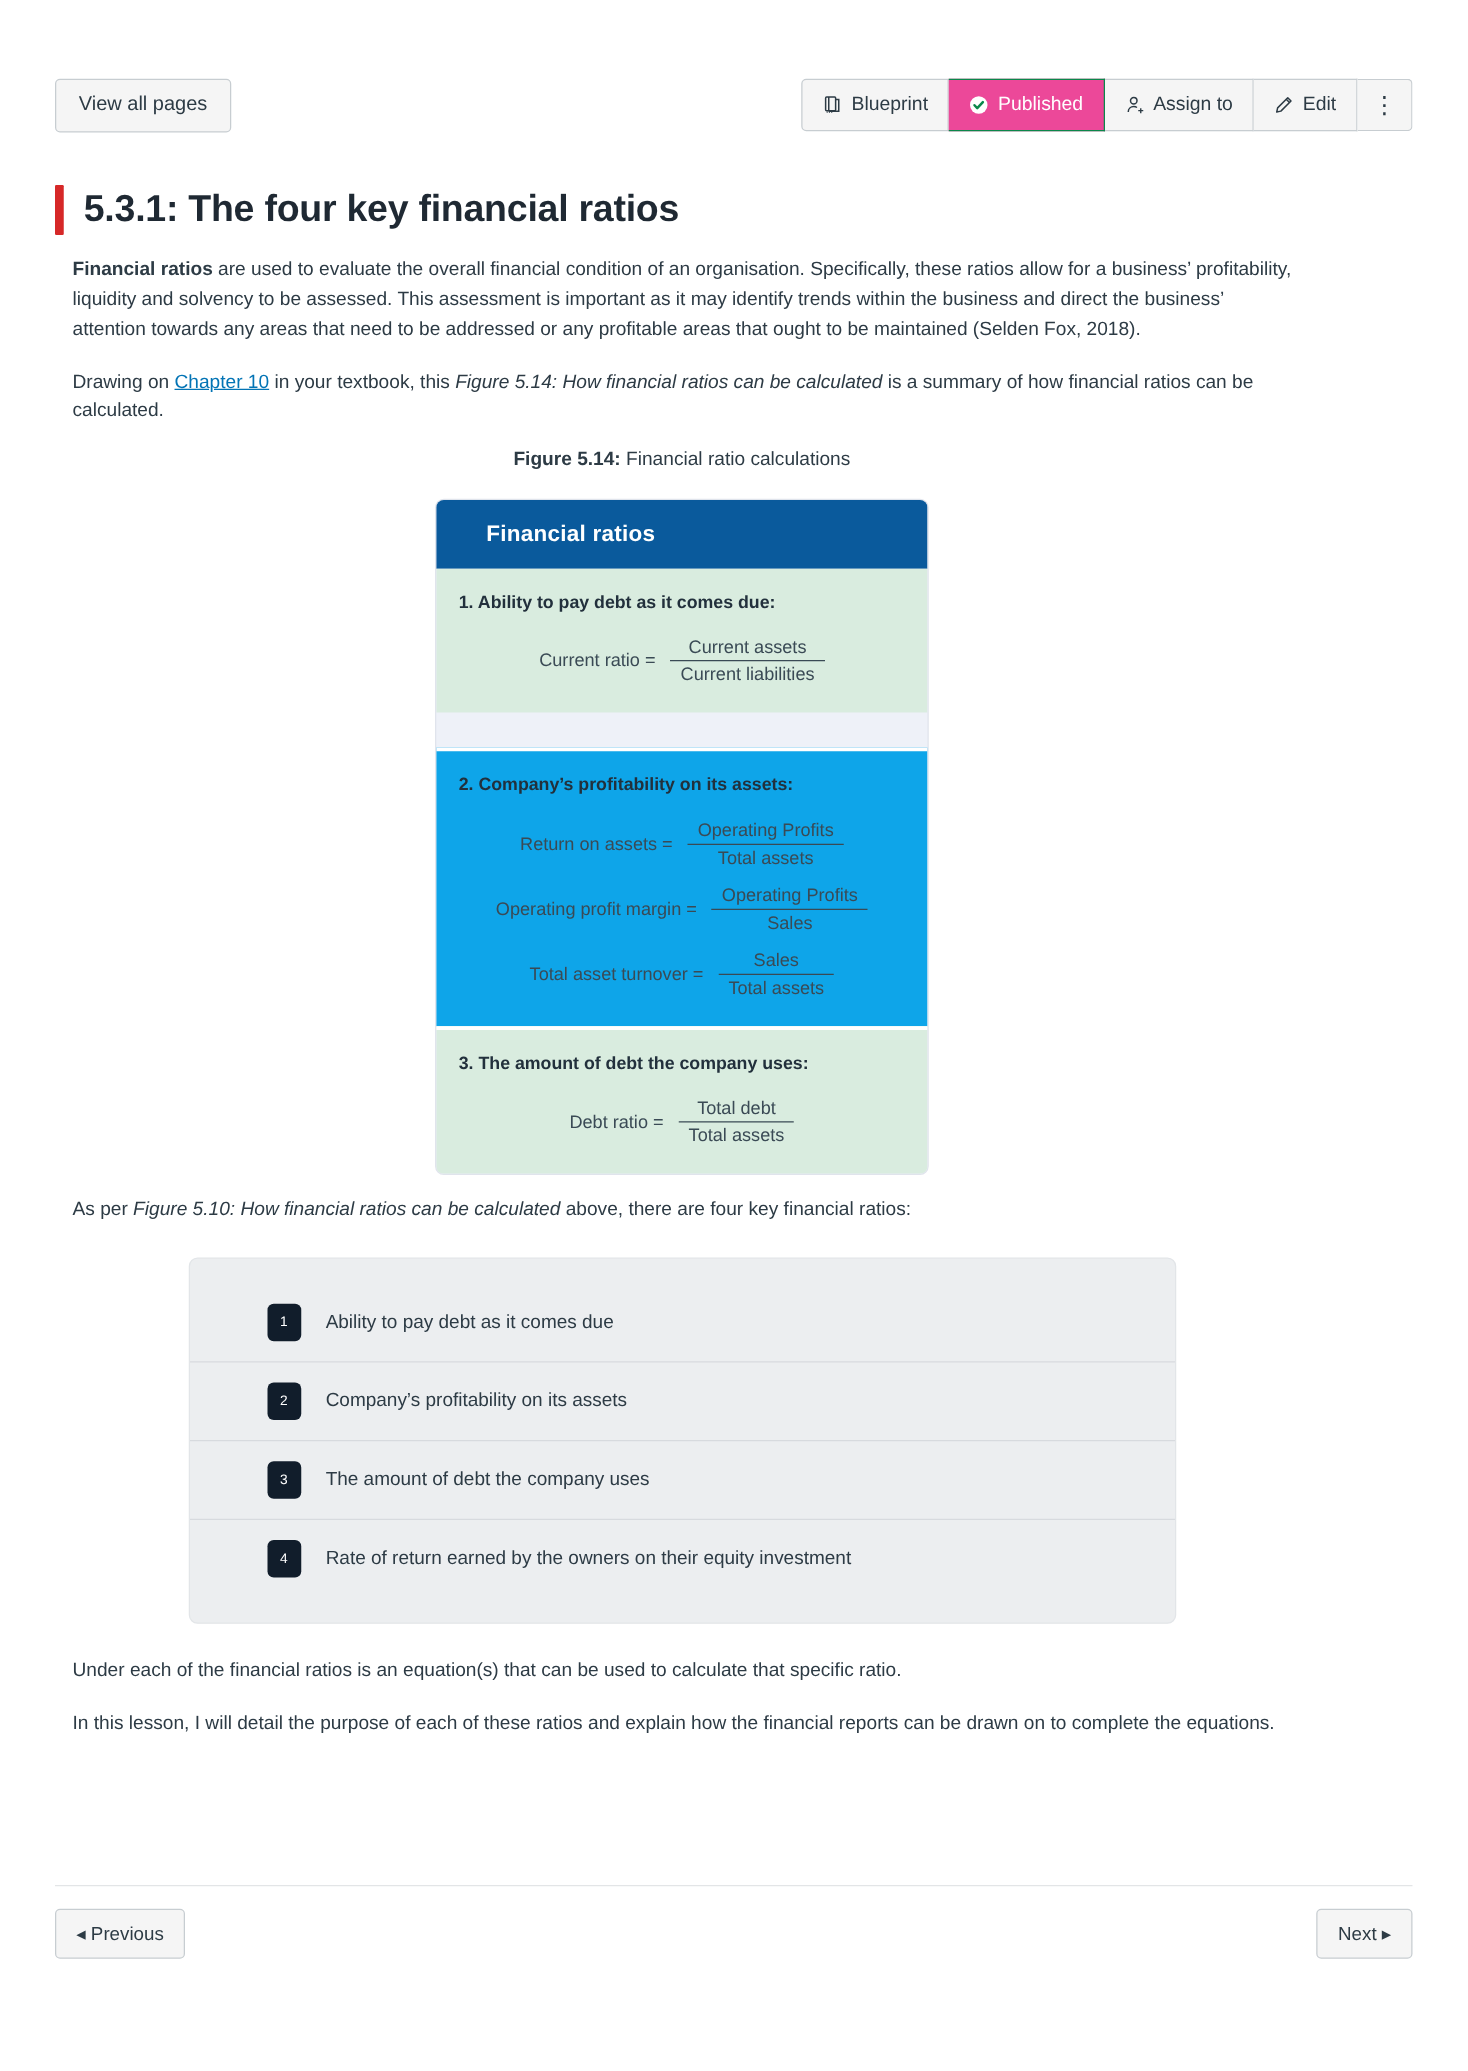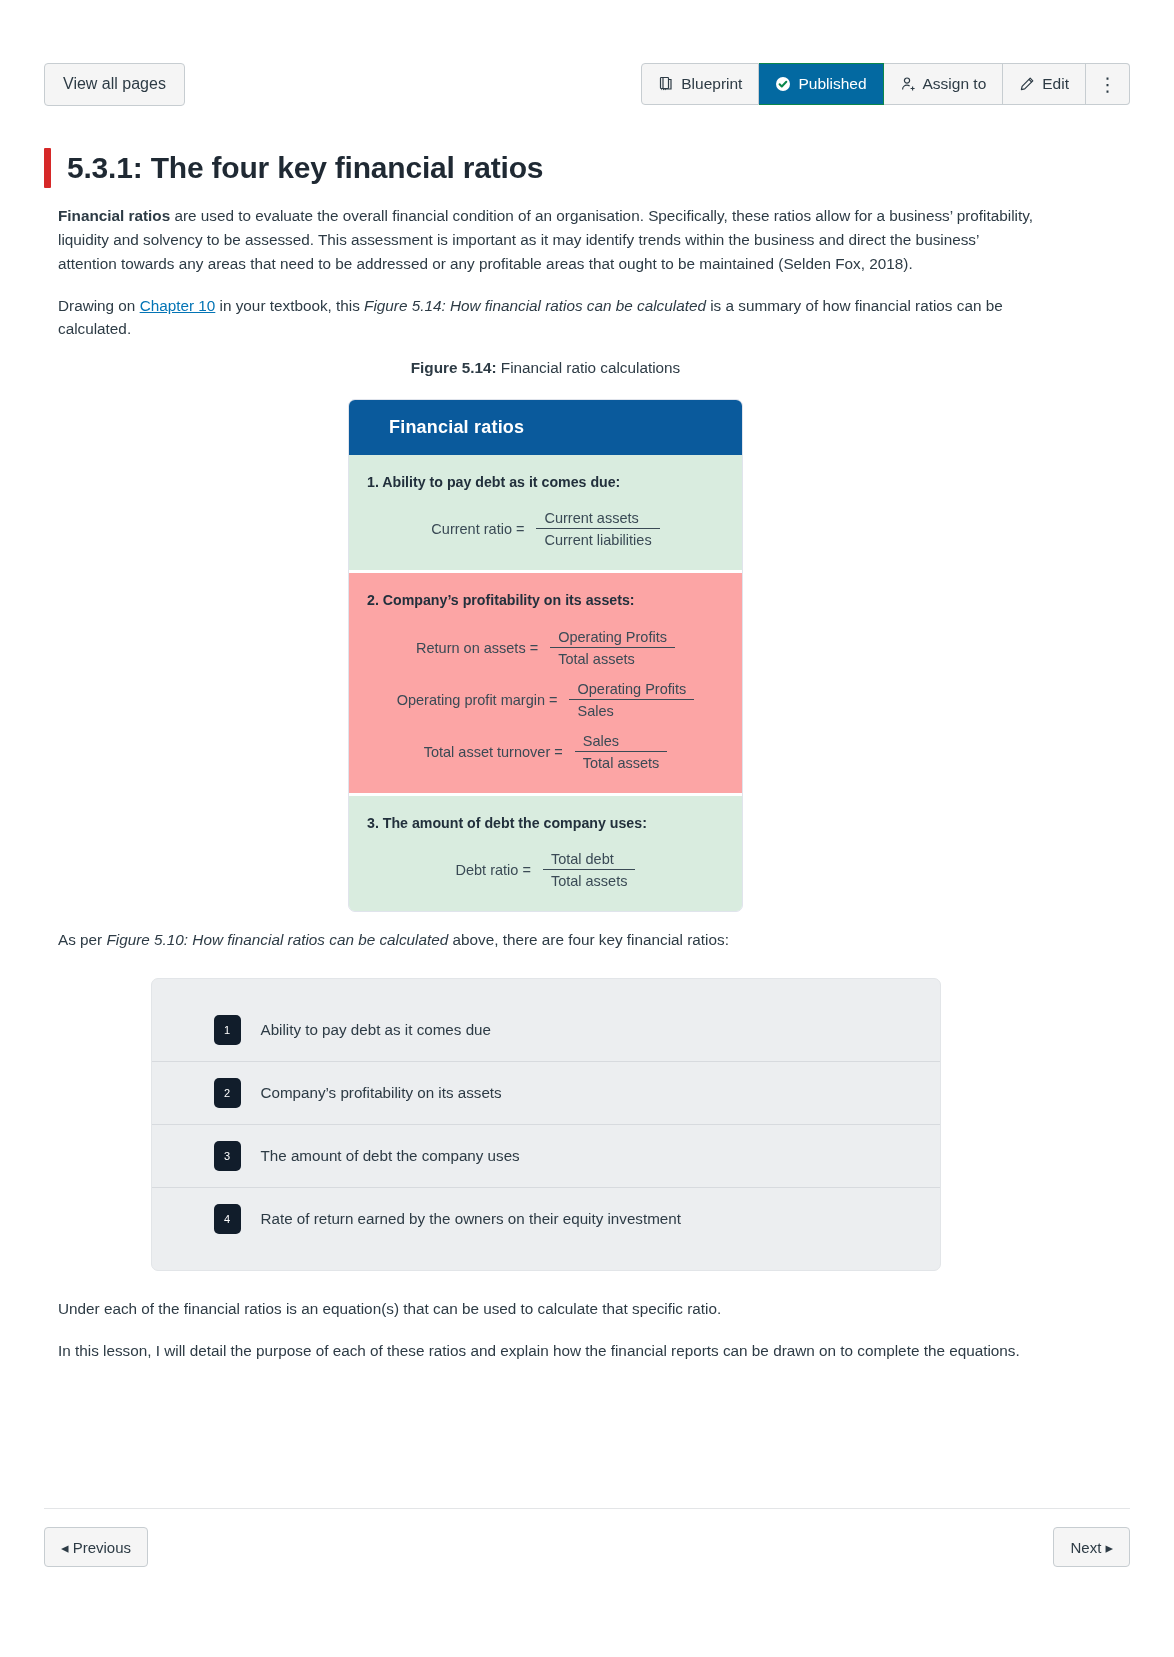--- a/index.html
+++ b/index.html
@@ -38,21 +38,21 @@
     line-height: 1;
     white-space: nowrap;
     cursor: pointer;
   }
   .btn-view-all { font-size: 16px; padding: 0 18px; height: 43px; }
   .btn-group { display: flex; align-items: center; }
   .btn-group .btn { border-radius: 0; border-left-width: 0; }
   .btn-group .btn:first-child { border-radius: 4px 0 0 4px; border-left-width: 1px; text-align: right; }
   .btn-group .btn:last-child { border-radius: 0 4px 4px 0; }
   .btn.published {
-    background: #0369a1;
+    background: #ec4899;
     border-color: #0b874b;
     color: #ffffff;
     font-weight: 400;
   }
   .btn.kebab { padding: 0 12px; font-size: 19px; letter-spacing: 0; }
   .ico { display: inline-block; width: 16px; height: 16px; flex: 0 0 auto; }
   .ico svg { display: block; width: 100%; height: 100%; }
 
   
   .page-title-wrap {
@@ -103,21 +103,21 @@
   .ratio-head {
     background: #0a5a9c;
     color: #ffffff;
     font-size: 18px;
     font-weight: 700;
     padding: 17px 0 17px 40px;
     letter-spacing: 0.2px;
   }
   .ratio-sec { padding: 14px 0 16px 0; }
   .ratio-sec.green { background: #d9ecdf; }
-  .ratio-sec.grey  { background: #fca5a5; }
+  .ratio-sec.grey  { background: #0ea5e9; margin-top: 28px; }
   .ratio-sec + .ratio-sec { border-top: 3px solid #ffffff; }
   .sec-title {
     font-size: 14.2px;
     font-weight: 700;
     color: #22303c;
     padding: 4px 26px 4px 18px;
     line-height: 1.35;
   }
   .sec-title .num { display: inline; }
 
@@ -130,21 +130,21 @@
   }
   .eq-lhs {
     font-size: 14.5px;
     color: #3a4a55;
     white-space: nowrap;
     margin-right: 12px;
   }
   .frac {
     display: inline-flex;
     flex-direction: column;
-    align-items: flex-start;
+    align-items: center;
     font-size: 14.5px;
     color: #3a4a55;
   }
   .frac .num-t { padding: 0 8px 2px 8px; white-space: nowrap; }
   .frac .den-t { padding: 3px 8px 0 8px; white-space: nowrap; }
   .frac .bar { width: 100%; height: 1px; background: #3a4a55; }
 
   
   .after-fig { margin-top: 22px; }
 

